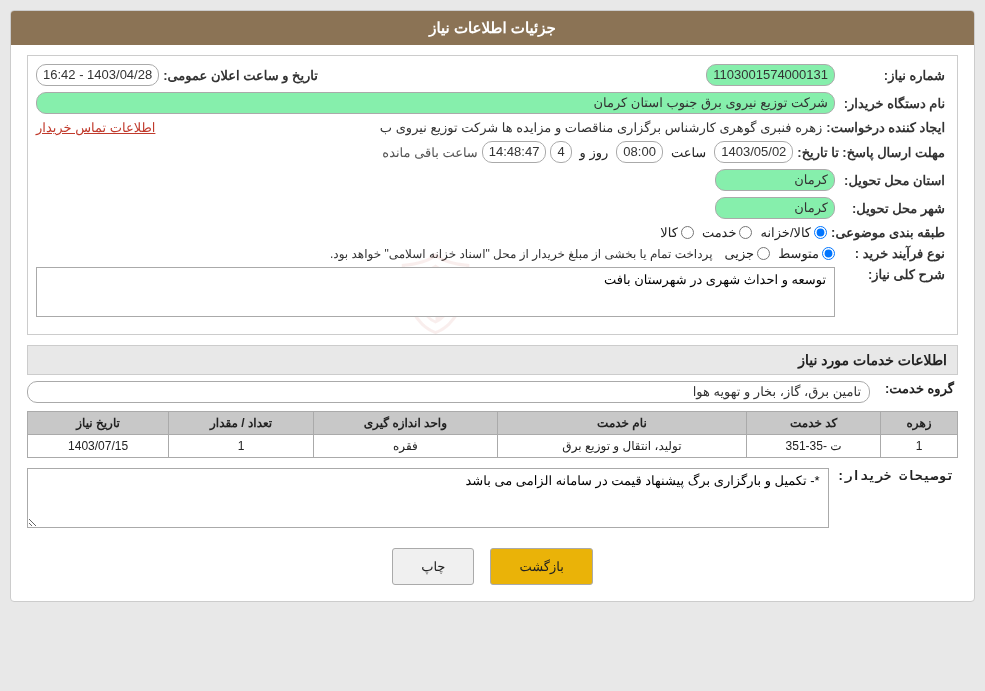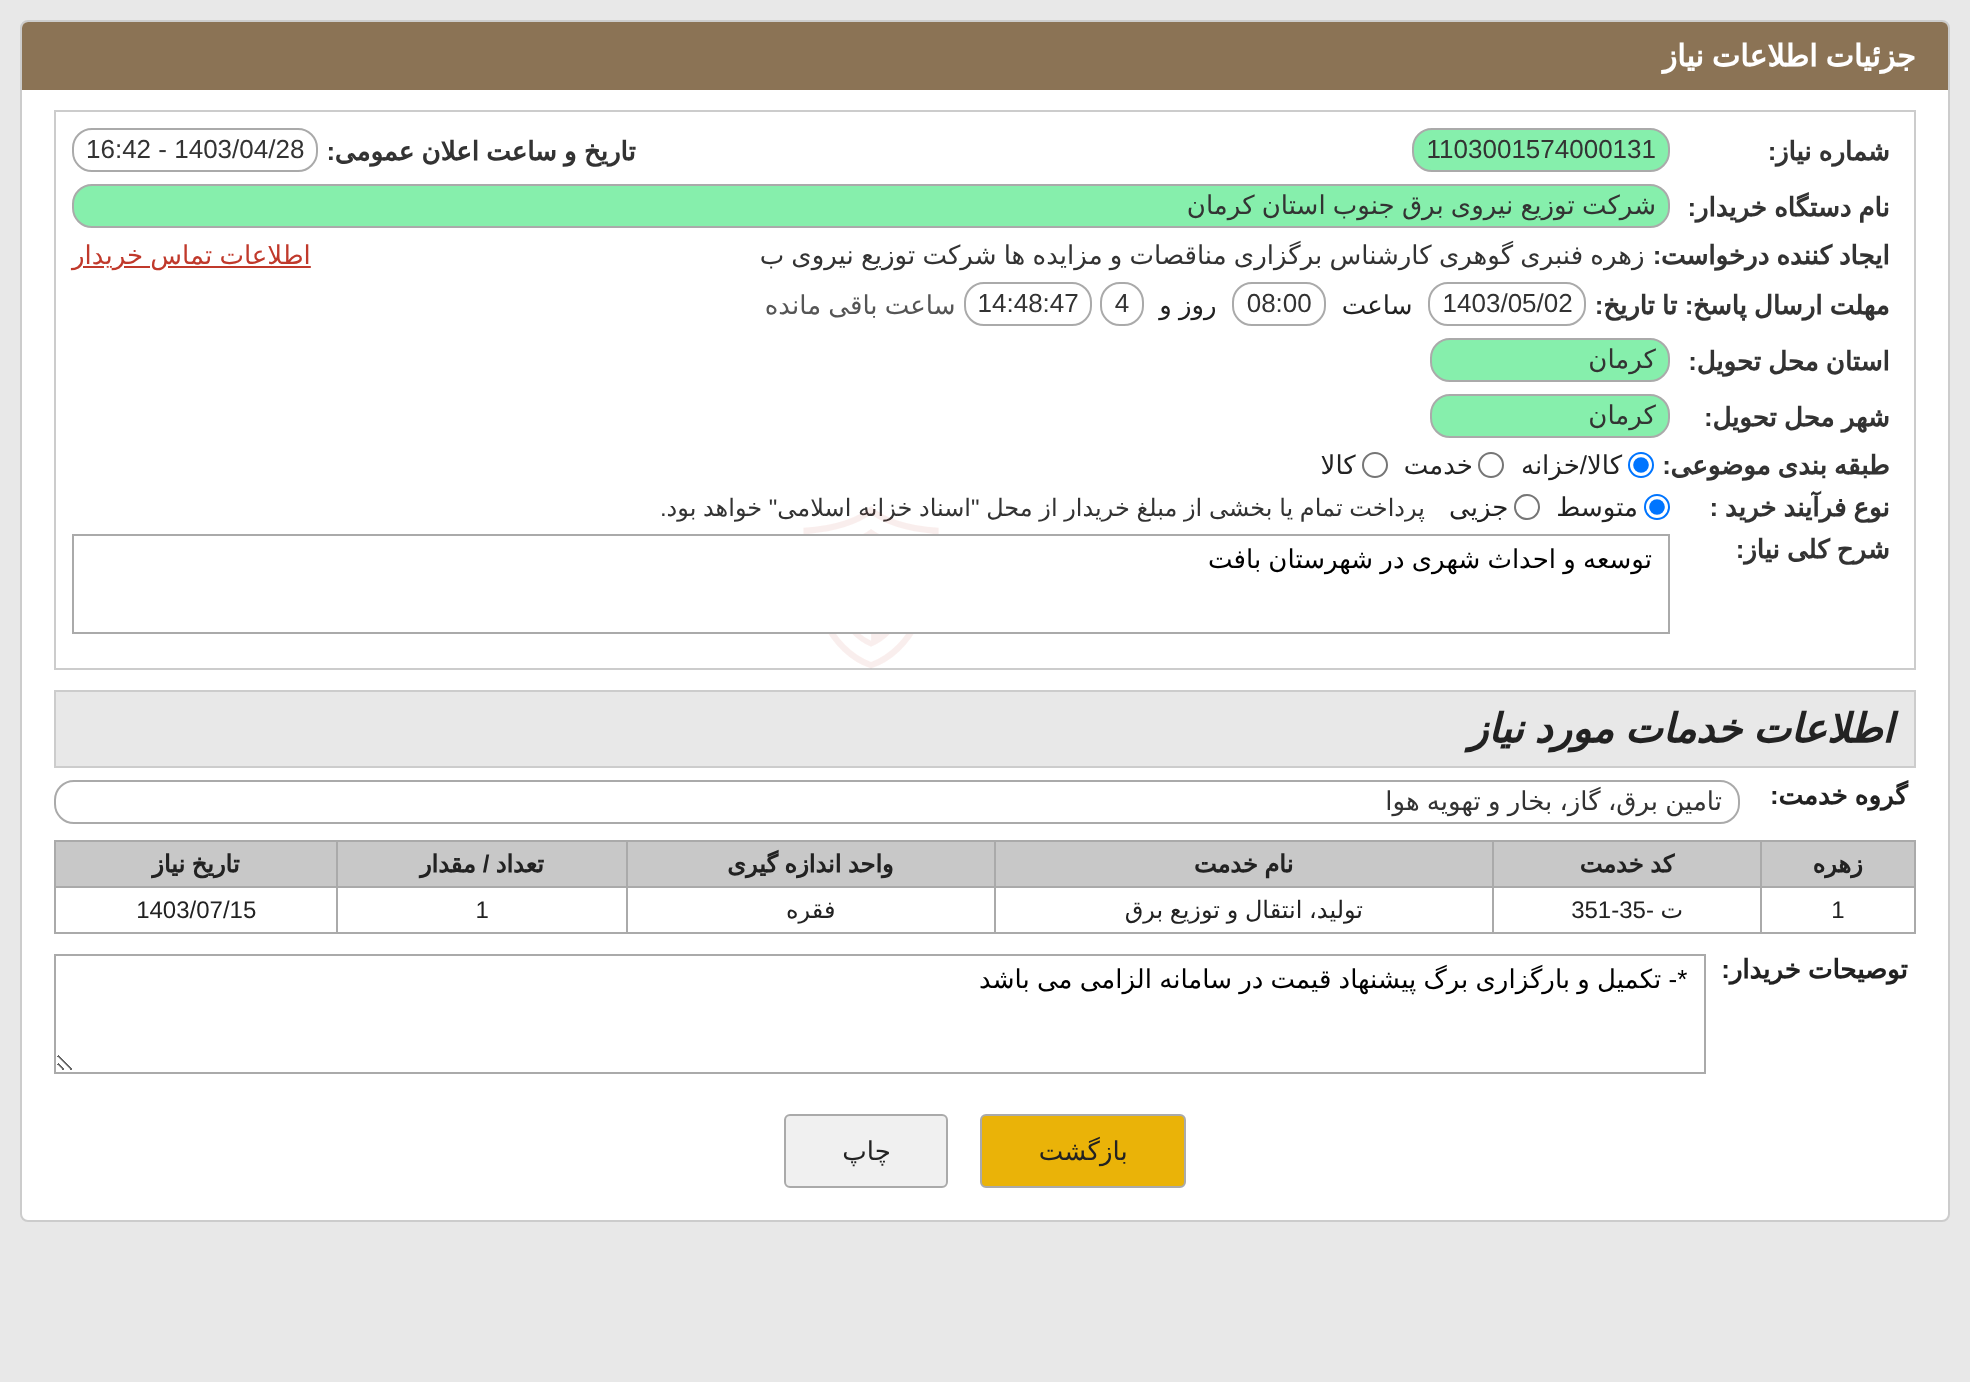--- a/index.html
+++ b/index.html
@@ -18,21 +18,21 @@
     }
     .main-card {
       background: #fff;
       border: 1px solid #ccc;
       border-radius: 4px;
       overflow: hidden;
     }
     .card-header {
       background: #8B7355;
       color: #fff;
-      text-align: right;
+      text-align: center;
       padding: 8px 16px;
       font-size: 15px;
       font-weight: bold;
     }
     .card-body {
       padding: 10px 16px;
     }
     .info-section {
       border: 1px solid #ccc;
       margin-bottom: 10px;
@@ -77,25 +77,24 @@
       display: inline-block;
       white-space: nowrap;
     }
     .remaining-label {
       color: #555;
     }
     .section-header {
       background: #e8e8e8;
       border: 1px solid #ccc;
       padding: 6px 10px;
-      font-size: 20px;
+      font-size: 14px;
       font-weight: bold;
       margin-bottom: 6px;
       text-align: right;
-      font-style: italic;
     }
     .textarea-like {
       border: 1px solid #aaa;
       background: #fff;
       min-height: 50px;
       width: 100%;
       padding: 4px 8px;
       text-align: right;
       direction: rtl;
       resize: none;
@@ -148,20 +147,21 @@
       align-items: flex-start;
       gap: 8px;
       margin-bottom: 10px;
     }
     .note-label {
       font-weight: bold;
       min-width: 80px;
       text-align: right;
       padding-right: 4px;
       white-space: nowrap;
+      font-family: Liberation Mono, monospace;
     }
     .note-textarea {
       border: 1px solid #aaa;
       background: #fff;
       min-height: 60px;
       flex: 1;
       padding: 4px 8px;
       text-align: right;
       direction: rtl;
       font-family: Tahoma, Arial, sans-serif;

